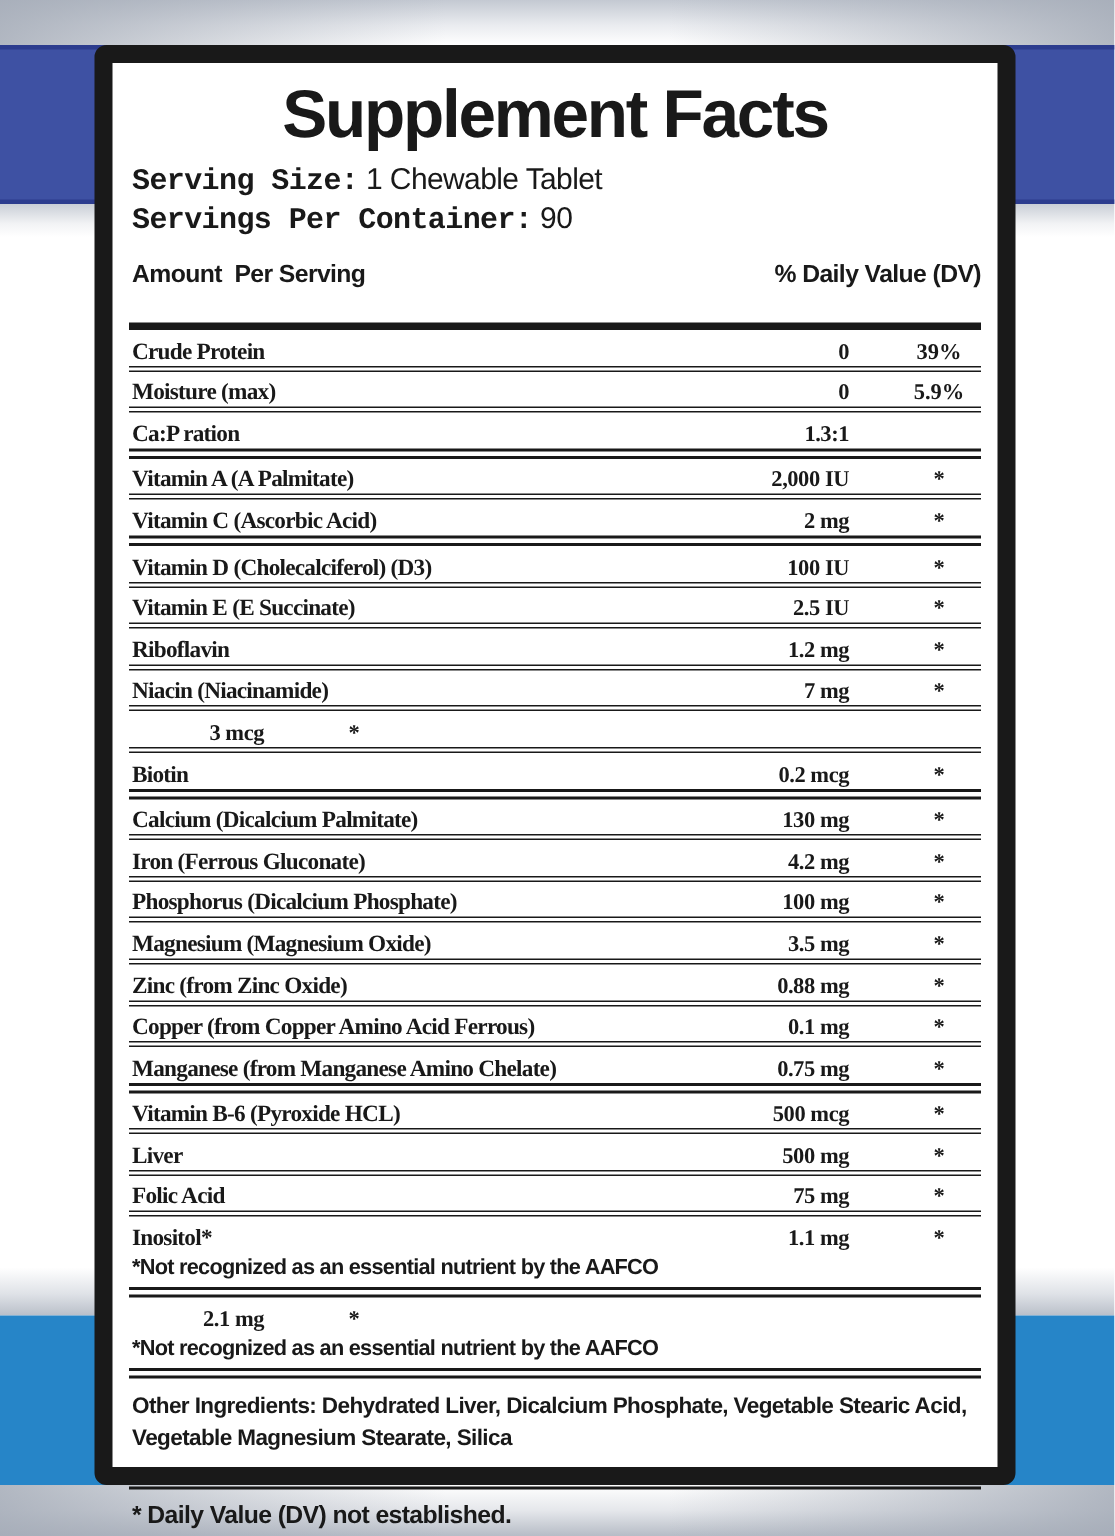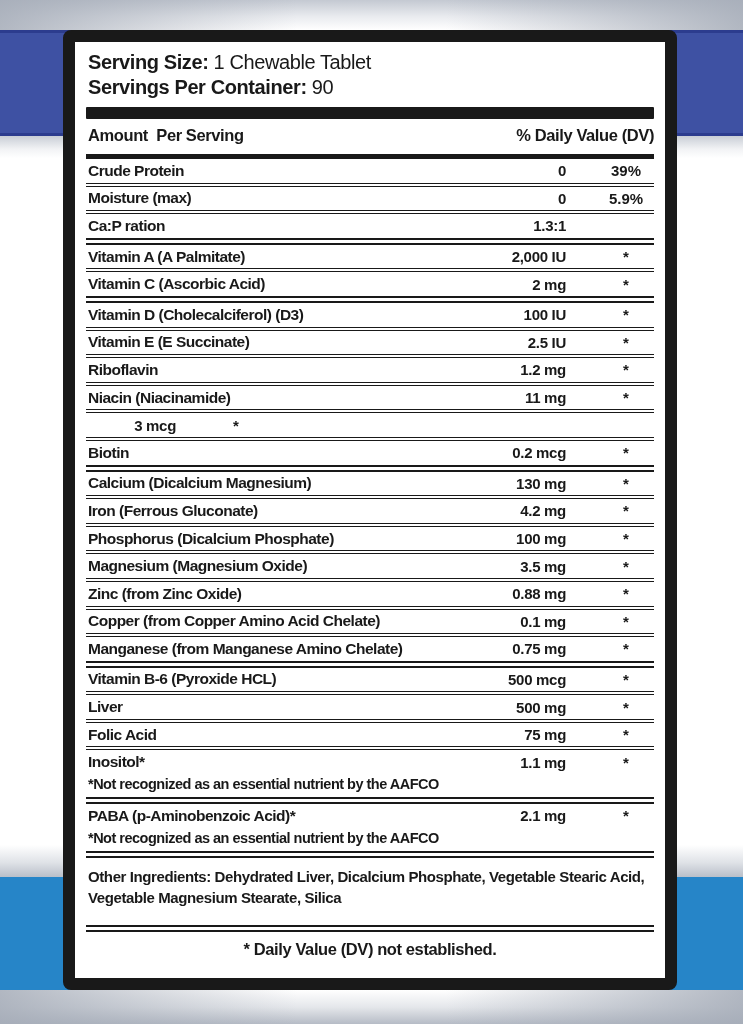--- a/index.html
+++ b/index.html
@@ -62,62 +62,63 @@
   .facts-title{
     text-align:center;
     font-size:45px;
     font-weight:bold;
     letter-spacing:-1.5px;
     line-height:56px;
     margin-top:2px;
   }
   .serving-block{margin:4px 2px 0 2px;line-height:25px;}
   .serving-line{font-size:20px;letter-spacing:-0.4px;}
-  .serving-label{font-weight:bold;}
+  .serving-label{font-weight:bold;font-family:Liberation Mono, monospace;}
   .serving-value{font-weight:normal;}
   .big-bar{
     height:12px;background:var(--ink);
     margin:7px 0 0 0;border-radius:1px;
   }
   .col-header{
     display:flex;justify-content:space-between;align-items:center;
-    padding:7px 0 9px 2px;
+    padding:7px 0 22px 2px;
     border-bottom:5px solid var(--ink);
     font-size:16.5px;font-weight:bold;letter-spacing:-0.4px;
     white-space:pre-wrap;
   }
   .rows{display:flex;flex-direction:column;}
   .row{border-bottom:4px double var(--ink);padding:0 0 0 2px;}
   .row.thick{border-bottom:7px double var(--ink);}
-  .row-main{display:flex;align-items:center;height:23.6px;}
+  .row-main{display:flex;align-items:flex-end;height:23.6px;font-family:Liberation Serif, serif;}
   .row-name{flex:1;font-size:15.5px;font-weight:bold;letter-spacing:-0.5px;white-space:nowrap;}
   .row-amount{min-width:120px;text-align:right;padding-right:32px;font-size:15px;font-weight:bold;letter-spacing:-0.3px;white-space:nowrap;}
   .row-dv{width:56px;text-align:center;font-size:15px;font-weight:bold;}
   .row-note{font-size:14.5px;font-weight:bold;letter-spacing:-0.5px;line-height:20px;padding:0 0 3px 0;}
   .other-ingredients{
     padding:8px 2px 17px 2px;
     border-bottom:7px double var(--ink);
     font-size:15px;font-weight:bold;letter-spacing:-0.4px;line-height:21px;
   }
   .dv-note{
     padding:8px 2px 0 2px;
-    font-size:16.5px;font-weight:bold;letter-spacing:-0.4px;text-align:center;
+    font-size:16.5px;font-weight:bold;letter-spacing:-0.4px;
   }
 </style>
 </head>
 <body>
 
 <div class="band band-silver-top"></div>
 <div class="band band-blue-top"></div>
 <div class="band band-silver-mid"></div>
 <div class="band band-silver-prebottom"></div>
 <div class="band band-blue-bottom"></div>
 <div class="band band-silver-bottom"></div>
 
 <div class="facts-panel">
+  <div class="facts-title">Supplement Facts</div>
 
   <div class="serving-block">
     <div class="serving-line">
       <span class="serving-label">Serving Size:</span>
       <span class="serving-value">1 Chewable Tablet</span>
     </div>
     <div class="serving-line">
       <span class="serving-label">Servings Per Container:</span>
       <span class="serving-value">90</span>
     </div>
@@ -191,21 +192,21 @@
     <div class="row-main">
       <span class="row-name">Riboflavin</span>
       <span class="row-amount">1.2 mg</span>
       <span class="row-dv">*</span>
     </div>
 
   </div>
       <div class="row">
     <div class="row-main">
       <span class="row-name">Niacin (Niacinamide)</span>
-      <span class="row-amount">11 mg</span>
+      <span class="row-amount">7 mg</span>
       <span class="row-dv">*</span>
     </div>
 
   </div>
       <div class="row">
     <div class="row-main">
       <span class="row-amount">3 mcg</span>
       <span class="row-dv">*</span>
     </div>
 
@@ -213,21 +214,21 @@
       <div class="row thick">
     <div class="row-main">
       <span class="row-name">Biotin</span>
       <span class="row-amount">0.2 mcg</span>
       <span class="row-dv">*</span>
     </div>
 
   </div>
       <div class="row">
     <div class="row-main">
-      <span class="row-name">Calcium (Dicalcium Magnesium)</span>
+      <span class="row-name">Calcium (Dicalcium Palmitate)</span>
       <span class="row-amount">130 mg</span>
       <span class="row-dv">*</span>
     </div>
 
   </div>
       <div class="row">
     <div class="row-main">
       <span class="row-name">Iron (Ferrous Gluconate)</span>
       <span class="row-amount">4.2 mg</span>
       <span class="row-dv">*</span>
@@ -253,21 +254,21 @@
       <div class="row">
     <div class="row-main">
       <span class="row-name">Zinc (from Zinc Oxide)</span>
       <span class="row-amount">0.88 mg</span>
       <span class="row-dv">*</span>
     </div>
 
   </div>
       <div class="row">
     <div class="row-main">
-      <span class="row-name">Copper (from Copper Amino Acid Chelate)</span>
+      <span class="row-name">Copper (from Copper Amino Acid Ferrous)</span>
       <span class="row-amount">0.1 mg</span>
       <span class="row-dv">*</span>
     </div>
 
   </div>
       <div class="row thick">
     <div class="row-main">
       <span class="row-name">Manganese (from Manganese Amino Chelate)</span>
       <span class="row-amount">0.75 mg</span>
       <span class="row-dv">*</span>
@@ -301,21 +302,20 @@
       <div class="row thick">
     <div class="row-main">
       <span class="row-name">Inositol*</span>
       <span class="row-amount">1.1 mg</span>
       <span class="row-dv">*</span>
     </div>
     <div class="row-note">*Not recognized as an essential nutrient by the AAFCO</div>
   </div>
       <div class="row thick">
     <div class="row-main">
-      <span class="row-name">PABA (p-Aminobenzoic Acid)*</span>
       <span class="row-amount">2.1 mg</span>
       <span class="row-dv">*</span>
     </div>
     <div class="row-note">*Not recognized as an essential nutrient by the AAFCO</div>
   </div>
     </div>
 
   <div class="other-ingredients">Other Ingredients: Dehydrated Liver, Dicalcium Phosphate, Vegetable Stearic Acid, Vegetable Magnesium Stearate, Silica</div>
   <div class="dv-note">* Daily Value (DV) not established.</div>
 </div>

